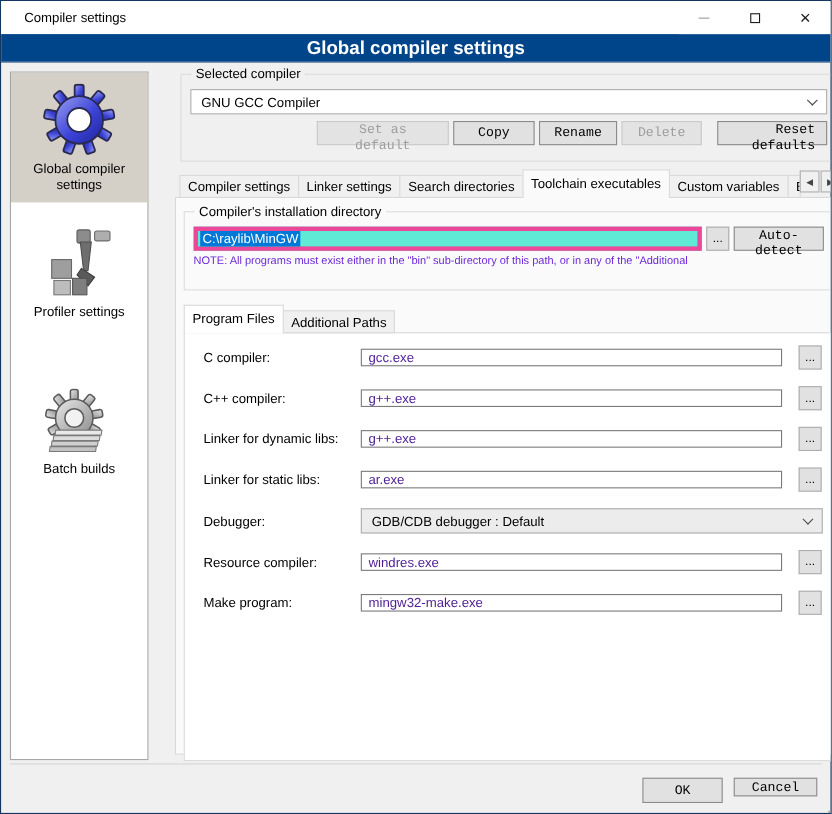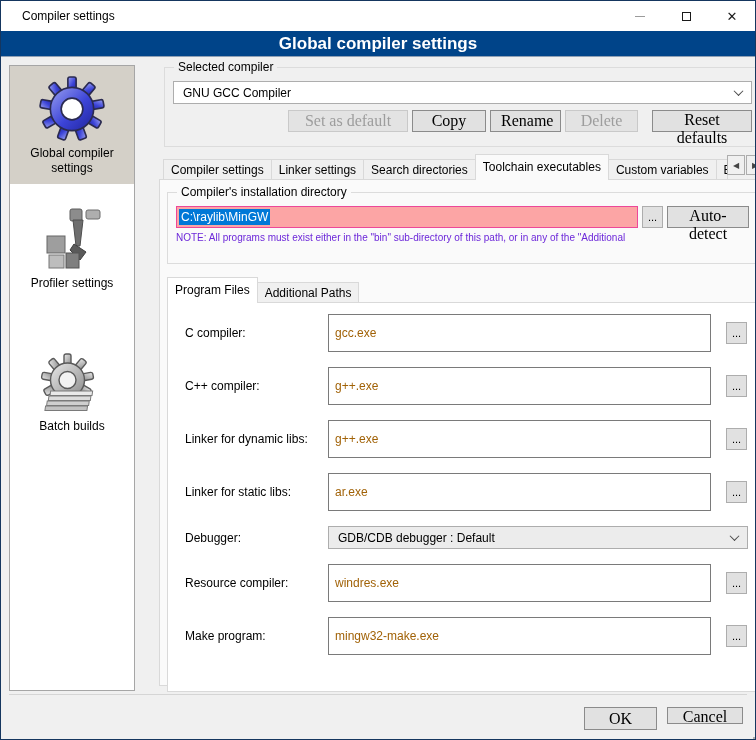--- a/index.html
+++ b/index.html
@@ -44,59 +44,59 @@
   .group-label.on-dialog{ background:#F0F0F0; }
   .group-label.on-page{ background:#FAFAFA; }
 
   .sel-compiler-group{ height:80px; margin:2px 5px 0 5px; }
   .combo{ height:23px; background:#FFFFFF; border:1px solid #ADADAD; display:flex; align-items:center;
     padding:0 9px; font-size:12px; cursor:default; }
   .combo.main-combo{ margin:13px 8px 0 8px;gap:20px; }
   .chev{ width:7px; height:7px; border-right:1px solid #4a4a4a; border-bottom:1px solid #4a4a4a;
     transform:rotate(45deg) translate(-1px,-1px); margin-left:auto; }
   .btn-row{ display:flex; justify-content:flex-end; gap:4px; margin:6px 8px 0 8px; }
-  .btn{ height:22px; background:#E1E1E1; border:1px solid #8B8B8B; font-family:Liberation Serif, serif;
-    font-size:16px; color:#000; padding:0 10px; cursor:default; }
+  .btn{ height:22px; background:#E1E1E1; border:1px solid #8B8B8B; font-family:Liberation Mono, monospace;
+    font-size:12px; color:#000; padding:0 10px; cursor:default; }
   .btn.disabled{ border-color:#C9C9C9; color:#9D9D9D; background:#E3E3E3; }
   .btn.w-setdef{ width:120px; }
   .btn.w-copy{ width:74px; }
   .btn.w-rename{ width:71px; }
   .btn.w-delete{ width:73px; }
-  .btn.w-reset{ width:100px; margin-left:10px; }
+  .btn.w-reset{ width:100px; margin-left:10px;text-align:right; }
 
   
   .tabstrip{ display:flex; align-items:flex-end; height:26px; margin-top:7px; padding-left:4px; position:relative; z-index:2; }
   .tab{ background:#F0F0F0; border:1px solid #D9D9D9; height:21px; line-height:20px; padding:0 7px;
     font-size:12px; margin-right:-1px; white-space:nowrap; cursor:default; }
   .tab.active{ background:#FAFAFA; height:26px; line-height:25px; border-bottom:none; position:relative; z-index:3; }
   .tab.clipped{ width:40px; overflow:hidden; padding-right:0; }
   .tab-arrows{ margin-left:auto; margin-right:2px; align-self:flex-start; margin-top:1px; display:flex; gap:1px; }
   .arrow-btn{ width:18px; height:20px; background:#F0F0F0; border:1px solid #ADADAD; font-size:8px; color:#444;
     display:flex; align-items:center; justify-content:center; cursor:default; }
 
   .page{ border:1px solid #D9D9D9; background:#FAFAFA; margin-top:-1px; height:507px; padding:8px 6px; position:relative; z-index:1; }
 
   .install-group{ height:72px; margin:4px 1px 0 1px; }
   .dir-row{ display:flex; gap:4px; margin:13px 8px 0 8px; }
-  .pathfield{ flex:1; height:22px; border:1px solid #ec4899; background:#fca5a5; display:flex; align-items:center;
+  .pathfield{ flex:1; height:22px; border:4px solid #ec4899; background:#5eead4; display:flex; align-items:center;
     padding:0 2px; font-size:12px; overflow:hidden; cursor:text; }
   .selection{ background:#0078D7; color:#FFF; padding:1px 2px; white-space:nowrap; }
   .browse{ width:21px; height:22px; background:#E1E1E1; border:1px solid #ADADAD; font-size:11px; line-height:10px;
     color:#000; padding:0; cursor:default; }
   .autodetect{ width:82px; height:22px; }
   .note{ margin:4px 8px 0 8px; font-size:10px; color:#6d28d9; white-space:nowrap; overflow:hidden; }
 
   .inner-nb{ margin:13px 1px 0 1px; }
   .inner-page{ border:1px solid #D9D9D9; background:#FFFFFF; margin-top:-1px; height:390px; }
 
   .form{ display:grid; grid-template-columns:136px 1fr 22px; column-gap:4px; row-gap:9px;
     align-items:center; padding:11px 9px;gap:15px; }
   .form-label{ font-size:12px; color:#000; padding-left:8px; }
-  .field{ height:38px; border:1px solid #7A7A7A; background:#FFF; padding:0 6px;
-    font-family:"Liberation Sans",sans-serif; font-size:12px; color:#a16207; width:100%; }
+  .field{ height:16px; border:1px solid #7A7A7A; background:#FFF; padding:0 6px;
+    font-family:"Liberation Sans",sans-serif; font-size:12px; color:#4c1d95; width:100%; }
   .debugger-combo{ grid-column:2 / 4; background:#ECECEC; border:1px solid #ADADAD; }
 
   
   .footer-sep{ position:absolute; left:8px; right:8px; top:637px; border-top:1px solid #D5D5D5; }
   .footer{ position:absolute; right:12px; top:650px; display:flex; gap:10px; }
   .btn.w-ok{ width:73px; height:23px; }
   .btn.w-cancel{ width:76px; height:17px; }
   .grip{ position:absolute; right:4px; bottom:4px; width:2px; height:2px; background:transparent;
     box-shadow:8px 0 #ABABAB, 8px 4px #ABABAB, 8px 8px #ABABAB, 4px 4px #ABABAB, 4px 8px #ABABAB, 0 8px #ABABAB; }
 </style>

